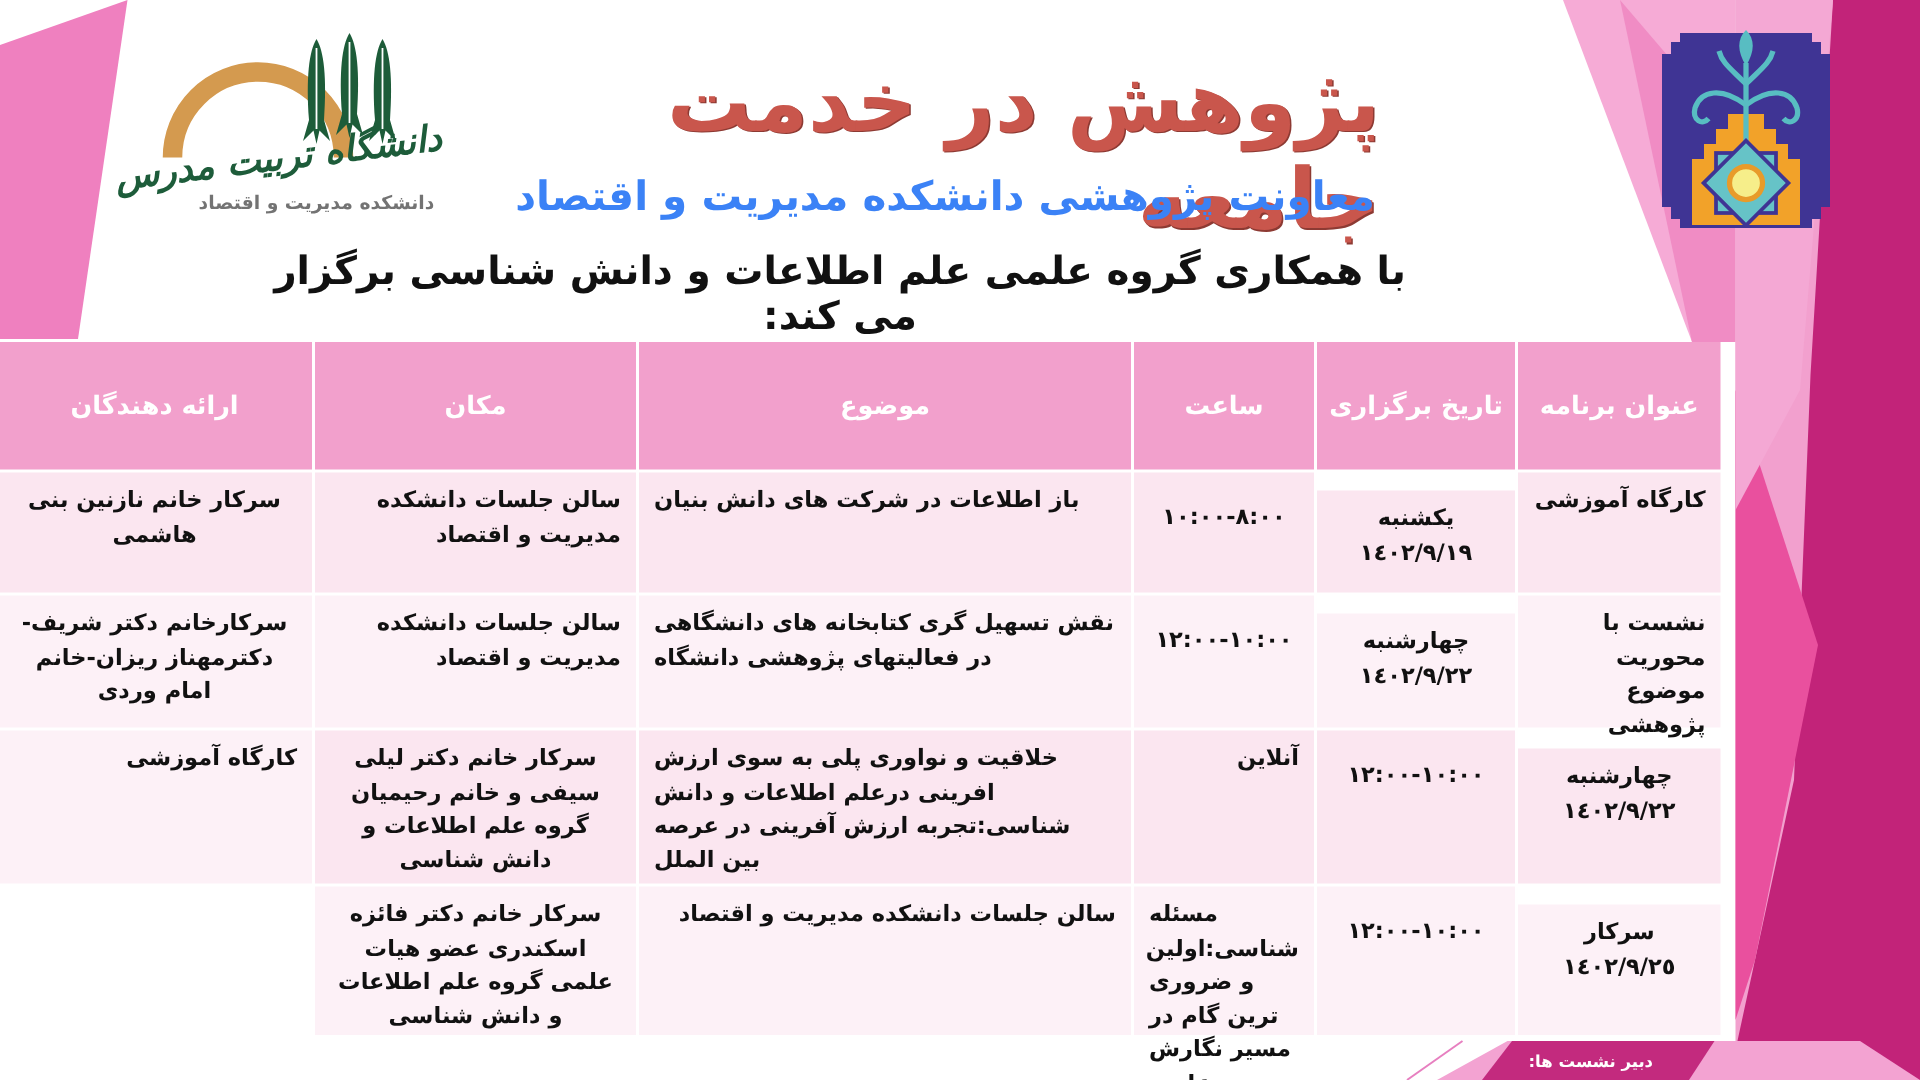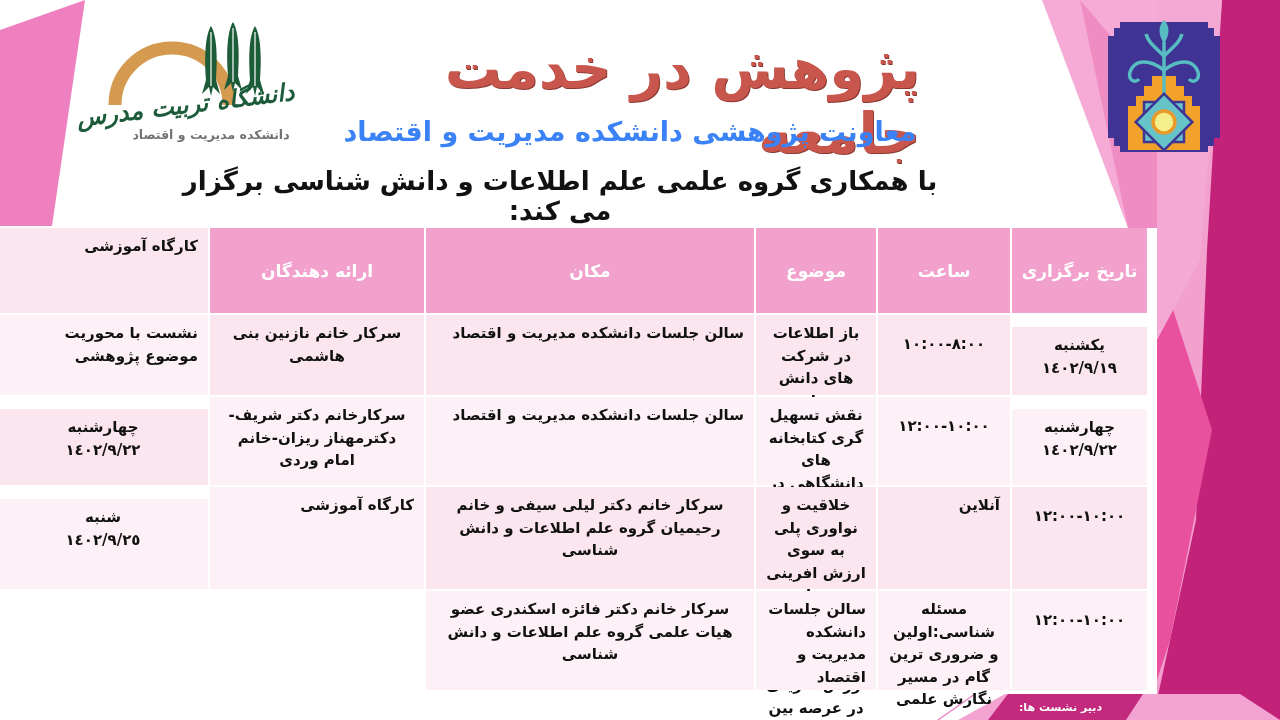--- a/index.html
+++ b/index.html
@@ -55,21 +55,21 @@
   }
   .td{
     font-size:15px;font-weight:bold;color:#111;
     padding:7px 10px;line-height:1.5;box-sizing:border-box;
   }
   .r-odd {background:#fbe6f0;}
   .r-even{background:#fdf1f7;}
   .c-title{text-align:right;}
   .c-date{text-align:center;margin-top:12px;}
   .c-time{text-align:center;padding-top:18px;}
-  .c-subject{text-align:center;}
+  .c-subject{text-align:left;}
   .c-location{}
   .c-presenters{text-align:center;}
   .ltr{direction:ltr;unicode-bidi:isolate;}
 
   
   .footer-label{
     left:988px;top:695px;width:145px;height:25px;z-index:3;
     color:#ffffff;font-size:11px;font-weight:bold;
     display:flex;align-items:center;justify-content:center;
   }
@@ -148,20 +148,21 @@
     </g>
   </svg>
 </div>
 
 <div class="abs title">پژوهش در خدمت جامعه</div>
 <div class="abs sub1">معاونت پژوهشی دانشکده مدیریت و اقتصاد</div>
 <div class="abs sub2">با همکاری گروه علمی علم اطلاعات و دانش شناسی برگزار می کند:</div>
 
 <div class="abs tbl">
 
+  <div class="th">عنوان برنامه</div>
   <div class="th">تاریخ برگزاری</div>
   <div class="th">ساعت</div>
   <div class="th">موضوع</div>
   <div class="th">مکان</div>
   <div class="th">ارائه دهندگان</div>
 
   <div class="td r-odd c-title">کارگاه آموزشی</div>
   <div class="td r-odd c-date">
     <div>یکشنبه</div>
     <div class="ltr" dir="ltr">١٤٠٢/٩/١٩</div>
@@ -191,21 +192,21 @@
   </div>
   <div class="td r-odd c-time">
     <span class="ltr" dir="ltr">١٠:٠٠-١٢:٠٠</span>
   </div>
   <div class="td r-odd c-location">آنلاین</div>
   <div class="td r-odd c-subject">خلاقیت و نواوری پلی به سوی ارزش افرینی درعلم اطلاعات و دانش شناسی:تجربه ارزش آفرینی در عرصه بین الملل</div>
   <div class="td r-odd c-presenters">سرکار خانم دکتر لیلی سیفی و خانم رحیمیان گروه علم اطلاعات و دانش شناسی</div>
 
   <div class="td r-even c-title">کارگاه آموزشی</div>
   <div class="td r-even c-date">
-    <div>شنبه</div>
+    <div>سرکار</div>
     <div class="ltr" dir="ltr">١٤٠٢/٩/٢٥</div>
   </div>
   <div class="td r-even c-time">
     <span class="ltr" dir="ltr">١٠:٠٠-١٢:٠٠</span>
   </div>
   <div class="td r-even c-subject">مسئله شناسی:اولین و ضروری ترین گام در مسیر نگارش علمی</div>
   <div class="td r-even c-location">سالن جلسات دانشکده مدیریت و اقتصاد</div>
   <div class="td r-even c-presenters">سرکار خانم دکتر فائزه اسکندری عضو هیات علمی گروه علم اطلاعات و دانش شناسی</div>
 
 </div>

